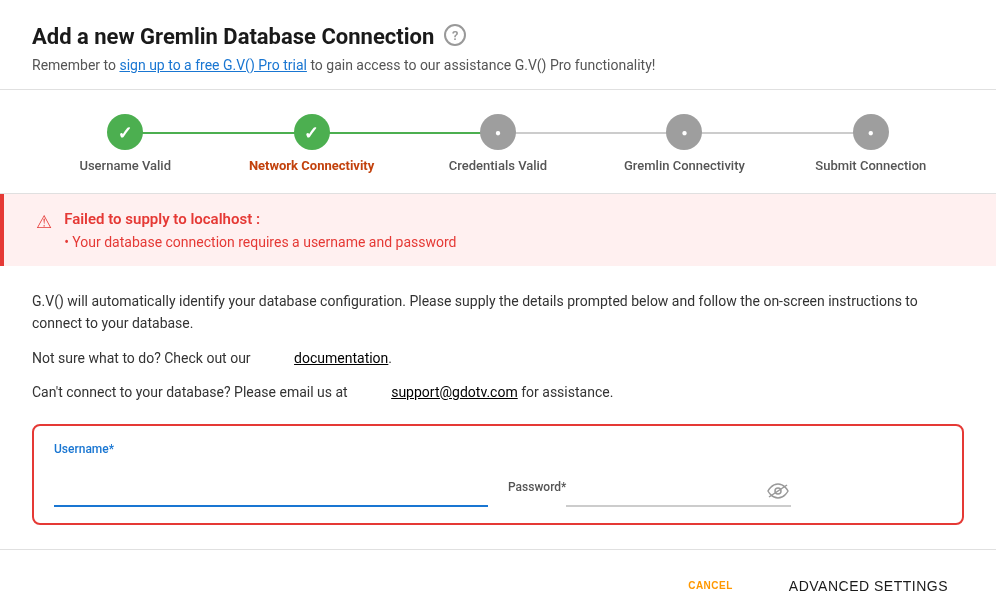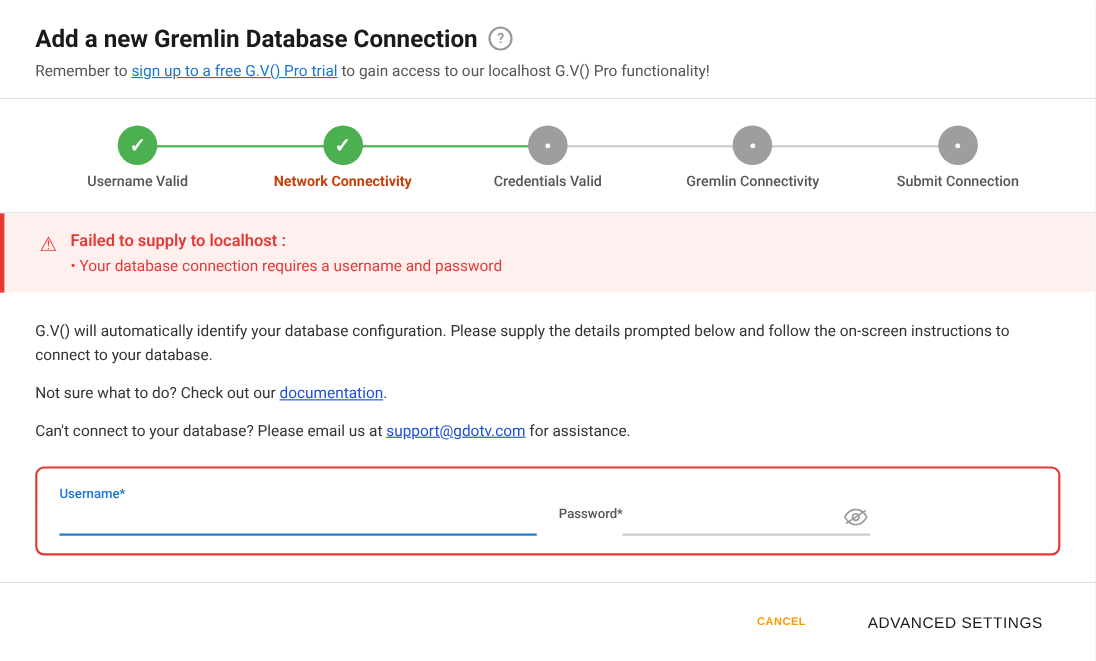--- a/index.html
+++ b/index.html
@@ -151,36 +151,38 @@
       padding: 24px 32px;
       flex: 1;
     }
     .body-text {
       font-size: 14px;
       color: #333;
       line-height: 1.6;
       margin-bottom: 12px;
     }
     .body-text a {
-      color: #1d4ed8;
+      color: #000000;
       text-decoration: underline;
+      margin-left: 40px;
     }
     .form-section {
       border: 2px solid #e53935;
       border-radius: 8px;
       padding: 16px 20px;
       margin-top: 20px;
       display: flex;
       gap: 20px;
       align-items: flex-end;
     }
     .form-field {
       flex: 1;
       display: flex;
       flex-direction: column;
+      gap: 20px;
     }
     .form-label {
       font-size: 12px;
       color: #1976d2;
       margin-bottom: 4px;
       font-weight: 500;
     }
     .form-input {
       border: none;
       border-bottom: 2px solid #1976d2;
@@ -267,21 +269,21 @@
 <body>
 
 <div class="dialog">
 
   <div class="dialog-header">
     <div class="dialog-title">
       <span>Add a new Gremlin Database Connection</span>
       <div class="help-icon">?</div>
     </div>
     <p class="dialog-subtitle">
-      <span>Remember to </span><a href="#">sign up to a free G.V() Pro trial</a><span> to gain access to our localhost G.V() Pro functionality!</span>
+      <span>Remember to </span><a href="#">sign up to a free G.V() Pro trial</a><span> to gain access to our assistance G.V() Pro functionality!</span>
     </p>
   </div>
 
   <div class="stepper">
 
     <div class="step">
       <div class="step-connector completed"></div>
       <div class="step-circle completed">
         <span class="step-check">✓</span>
       </div>

